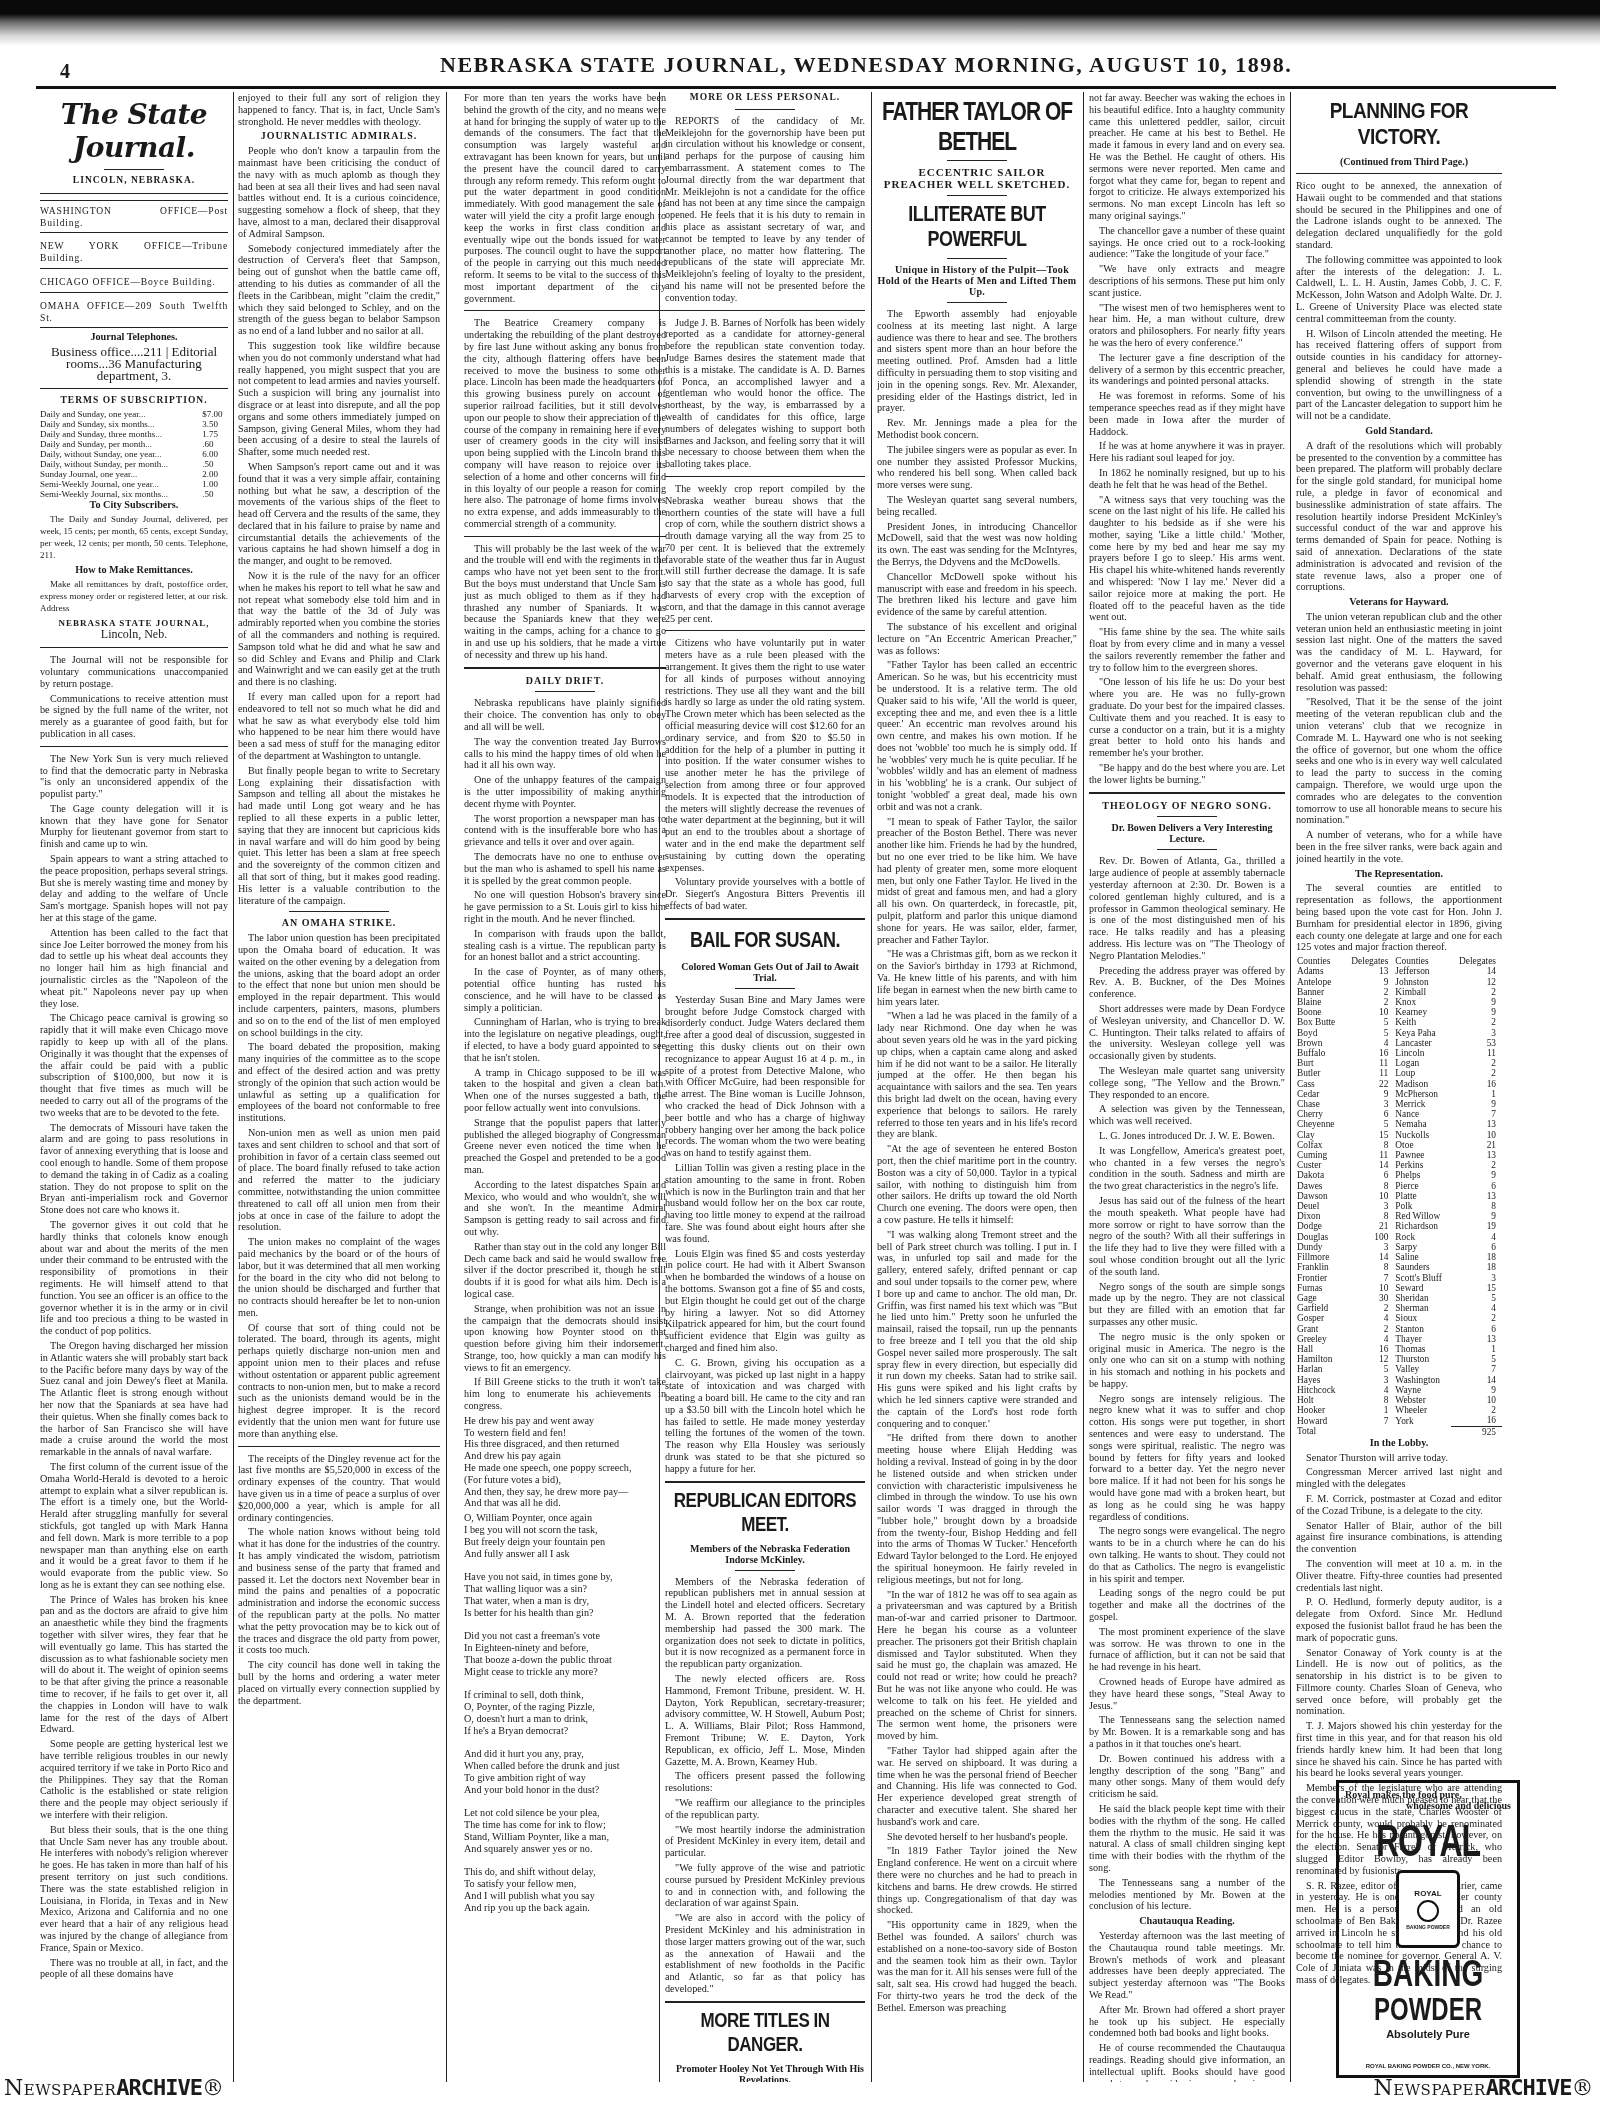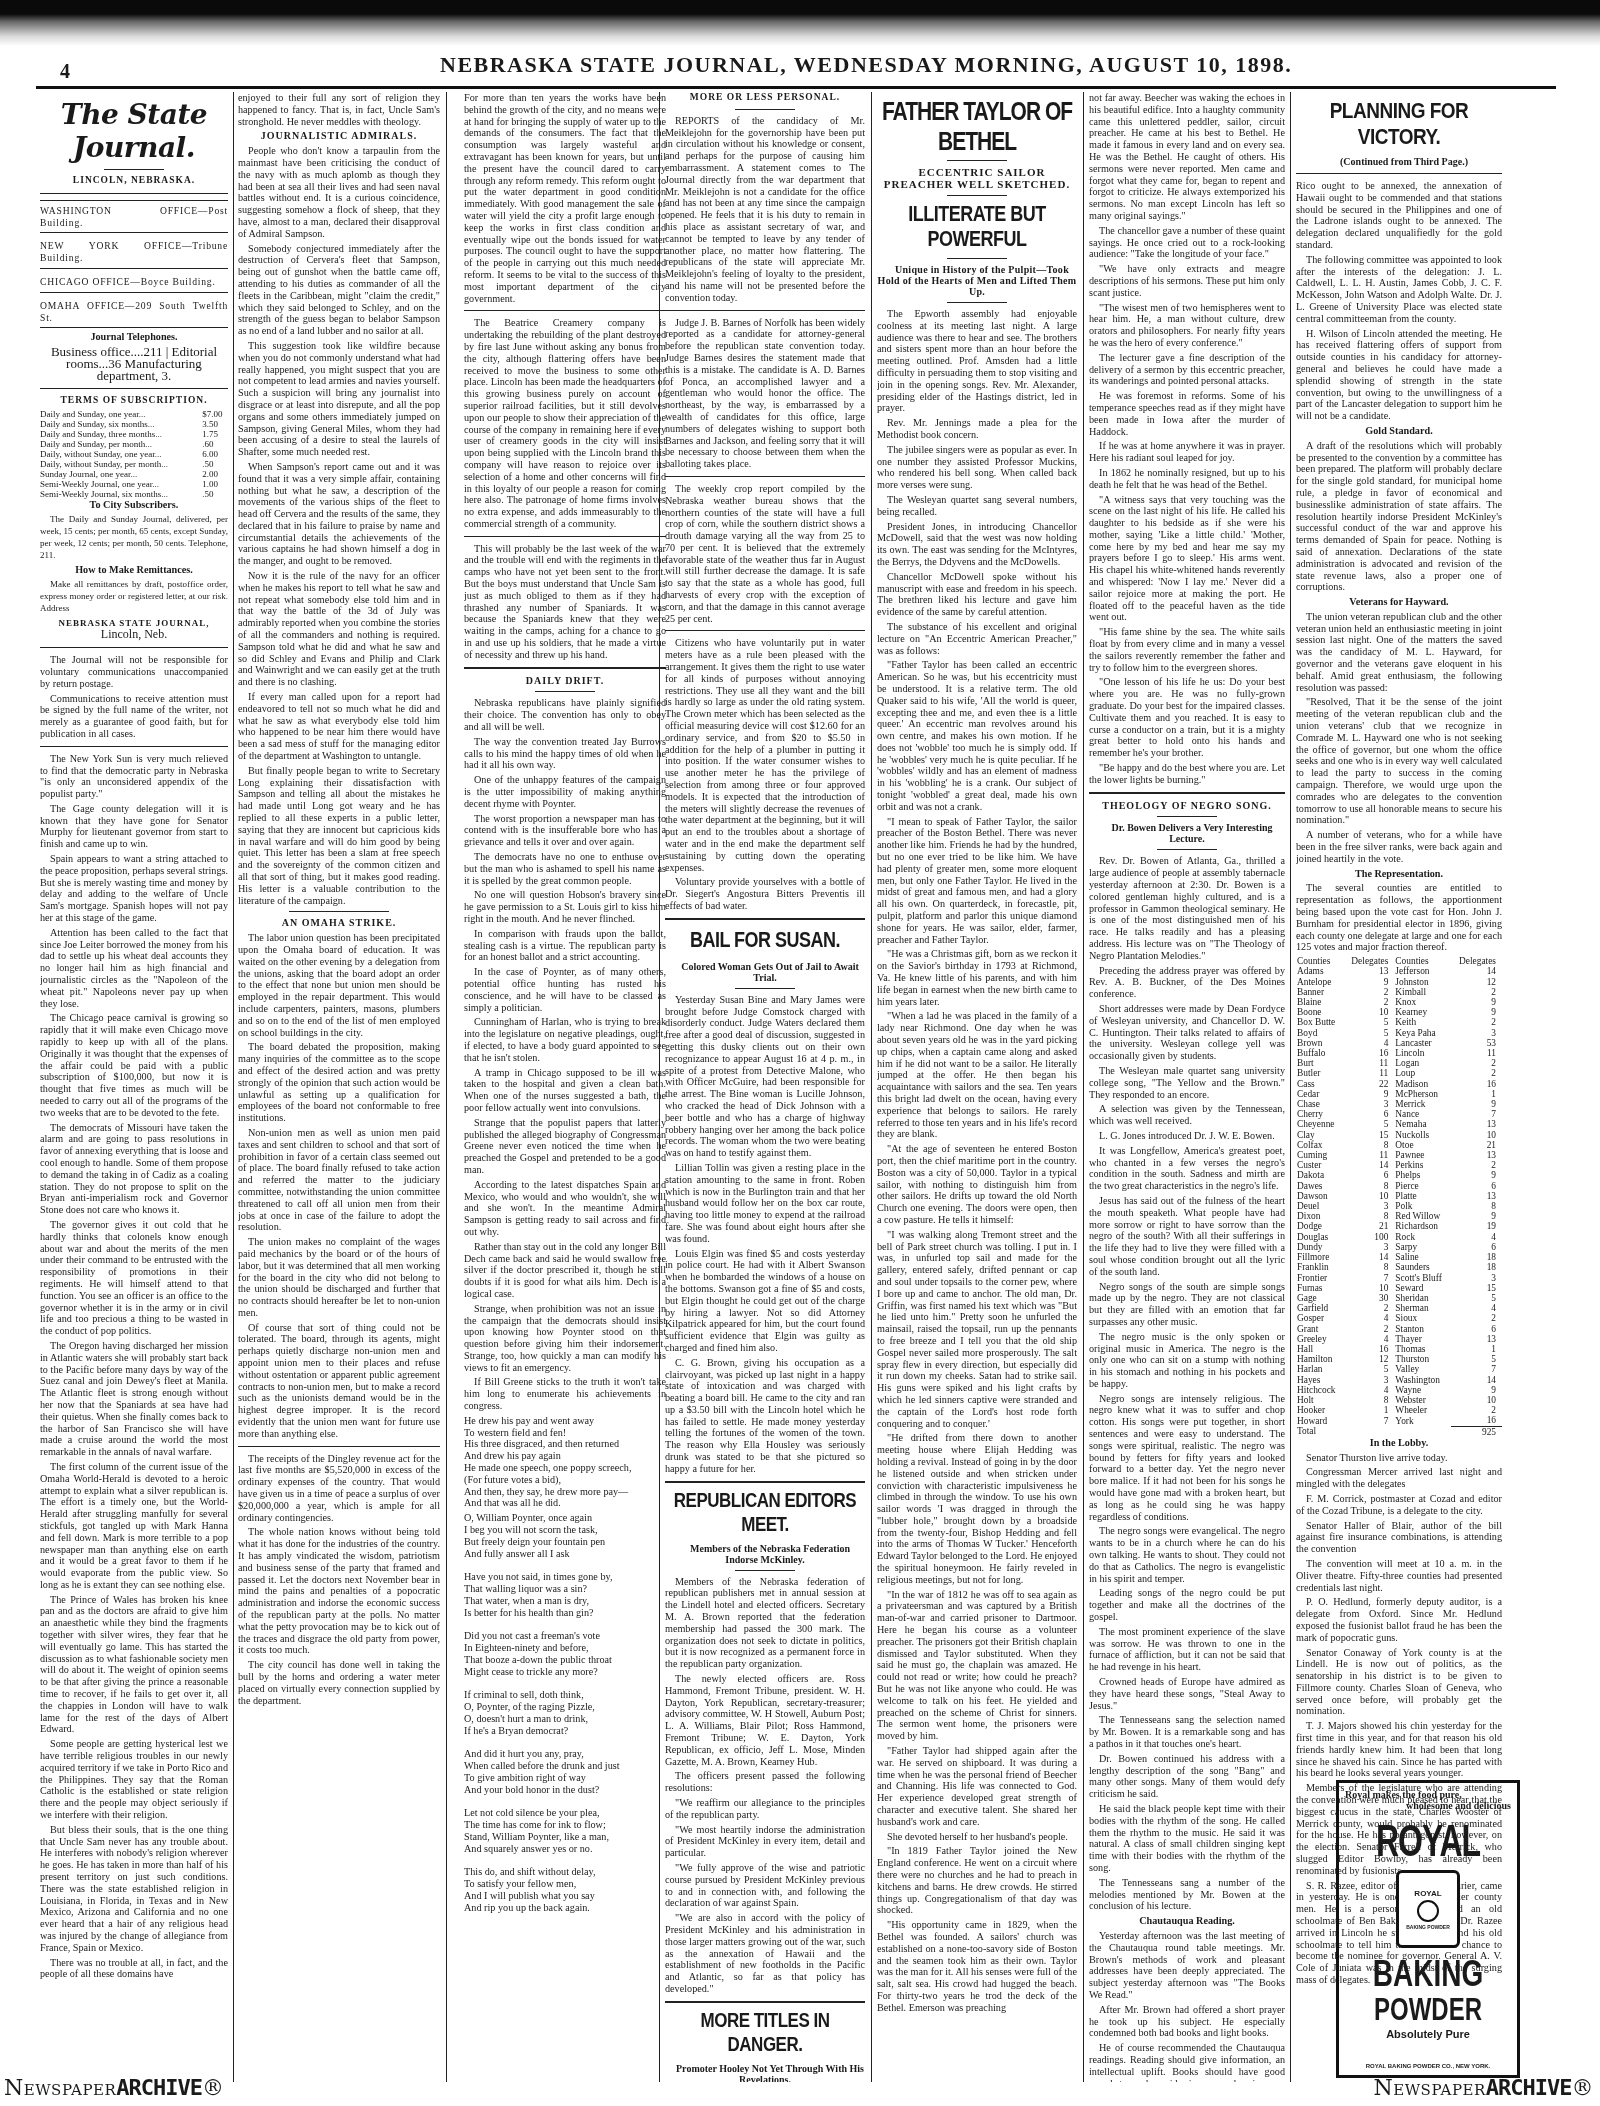--- a/index.html
+++ b/index.html
@@ -649,21 +649,21 @@
     <tbody>
         <tr>
       <td>Total</td>
           <td></td>
           <td></td>
           <td class="n" style="border-top:1px solid #222">925</td>
     </tr>
   </tbody>
     </table>
   <p class="h-center">In the Lobby.</p>
-  <p>Senator Thurston live arrive today.</p>
+  <p>Senator Thurston will arrive today.</p>
   <p>Congressman Mercer arrived last night and mingled with the delegates</p>
   <p>F. M. Corrick, postmaster at Cozad and editor of the Cozad Tribune, is a delegate to the city.</p>
   <p>Senator Haller of Blair, author of the bill against fire insurance combinations, is attending the convention</p>
   <p>The convention will meet at 10 a. m. in the Oliver theatre. Fifty-three counties had presented credentials last night.</p>
   <p>P. O. Hedlund, formerly deputy auditor, is a delegate from Oxford. Since Mr. Hedlund exposed the fusionist ballot fraud he has been the mark of popocratic guns.</p>
   <p>Senator Conaway of York county is at the Lindell. He is now out of politics, as the senatorship in his district is to be given to Fillmore county. Charles Sloan of Geneva, who served once before, will probably get the nomination.</p>
   <p>T. J. Majors showed his chin yesterday for the first time in this year, and for that reason his old friends hardly knew him. It had been that long since he shaved his cain. Since he has parted with his beard he looks several years younger.</p>
   <p>Members of the legislature who are attending the convention were much pleased to hear that the biggest caucus in the state, Charles Wooster of Merrick county, would probably be renominated for the house. He has no antagonist, however, on the election. Senator Farrell of Merrick, who slugged Editor Bowlby, has already been renominated by fusionists.</p>
   <p>S. R. Razee, editor of the Curtis Courier, came in yesterday. He is one of the Frontier county men. He is a personal friend and an old schoolmate of Ben Baker. As soon as Dr. Razee arrived in Lincoln he started out to find his old schoolmate to tell him that he had no chance to become the nominee for governor. General A. V. Cole of Juniata was in the midst of the surging mass of delegates.</p>
 </div>

